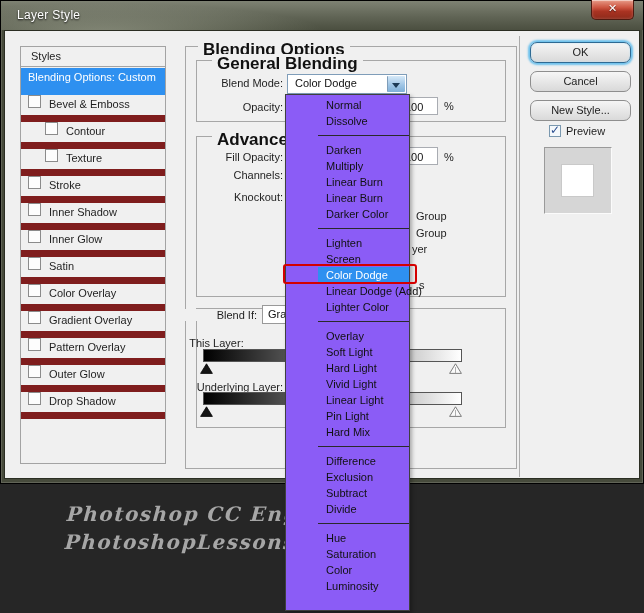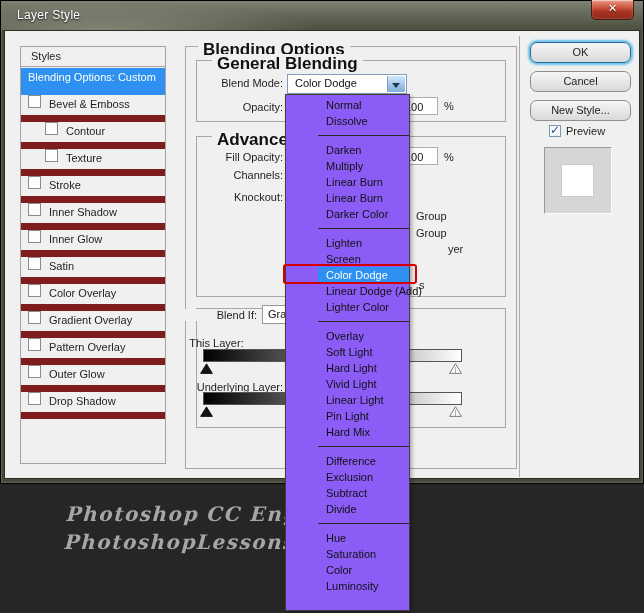--- a/index.html
+++ b/index.html
@@ -189,21 +189,21 @@
   <div class="abs gbox" style="left:196px;top:136px;width:310px;height:161px;"></div>
   <div class="abs gtitle" style="left:212px;top:130px;">Advanced Blending</div>
   <div class="abs rlabel" style="left:150px;top:151px;width:133px;">Fill Opacity:</div>
   <input class="abs ps-input" style="left: 394px; top: 147px; width: 44px; height: 18px;" value="100">
   <div class="abs unit" style="left:444px;top:151px;">%</div>
   <div class="abs rlabel" style="left:150px;top:169px;width:133px;">Channels:</div>
   <div class="abs rlabel" style="left:150px;top:191px;width:133px;">Knockout:</div>
   <div>
       <span class="frag" style="left: 416px; top: 210px;">Group</span>
       <span class="frag" style="left: 416px; top: 227px;">Group</span>
-      <span class="frag" style="left: 412px; top: 243px; padding-left: 36px;">yer</span>
+      <span class="frag" style="left: 412px; top: 243px;">yer</span>
       <span class="frag" style="left: 419px; top: 279px;">s</span>
     </div>
 
   <div class="abs gbox" style="left:196px;top:308px;width:310px;height:120px;"></div>
   <div class="abs rlabel" style="left:185px;top:309px;width:72px;background:#f0f0f0;z-index:3;">Blend If:</div>
   <div class="abs gray-select">
     <span class="val">Gray</span>
   </div>
   <div class="abs rlabel" style="left:150px;top:337px;width:133px;text-align:center;">This Layer:</div>
   <div class="abs gbar" style="left:203px;top:349px;"></div>

